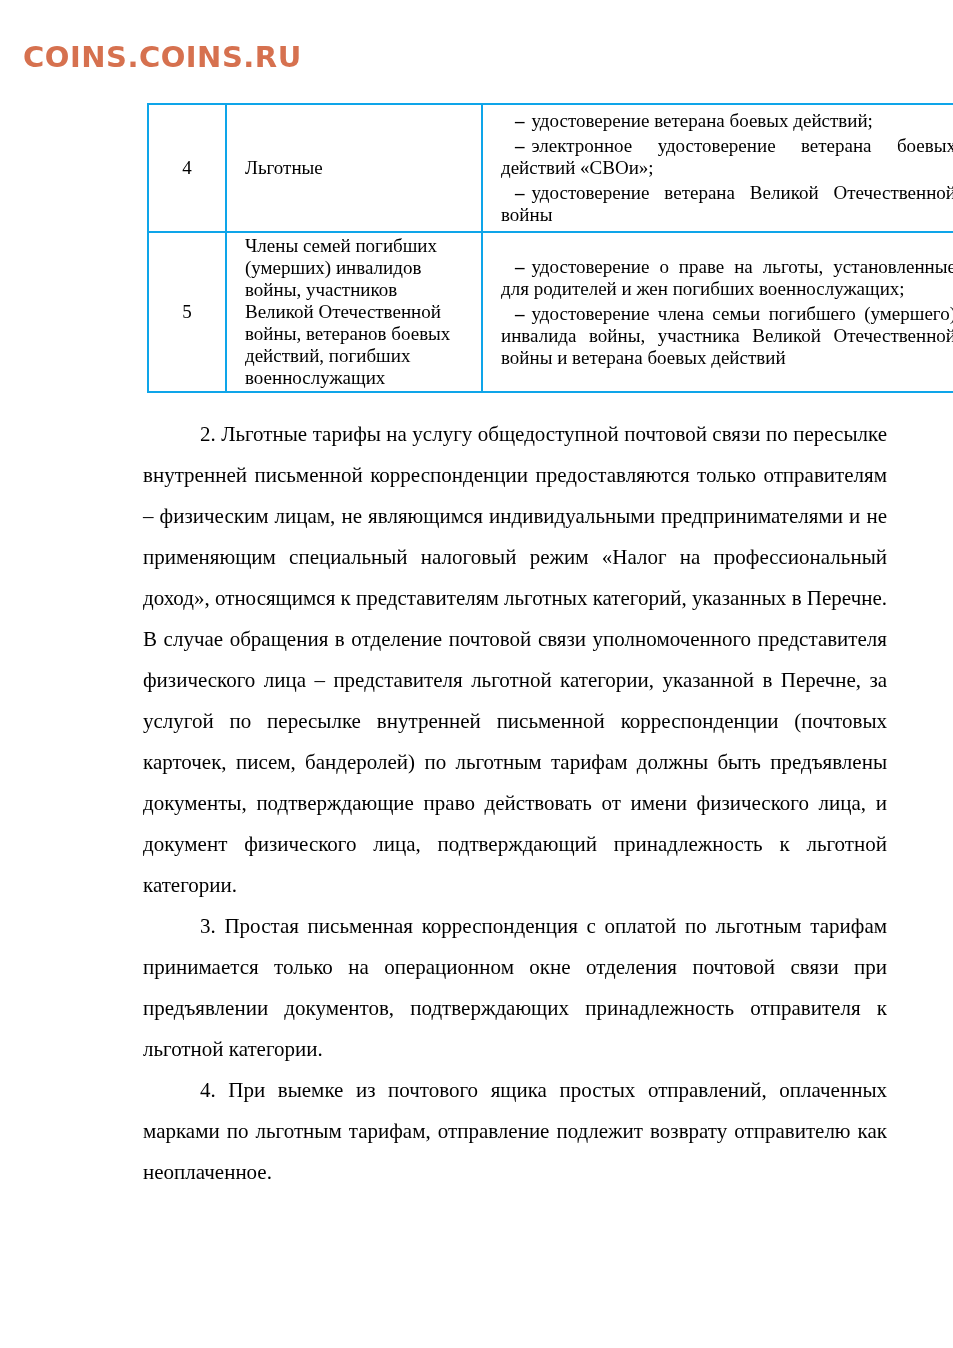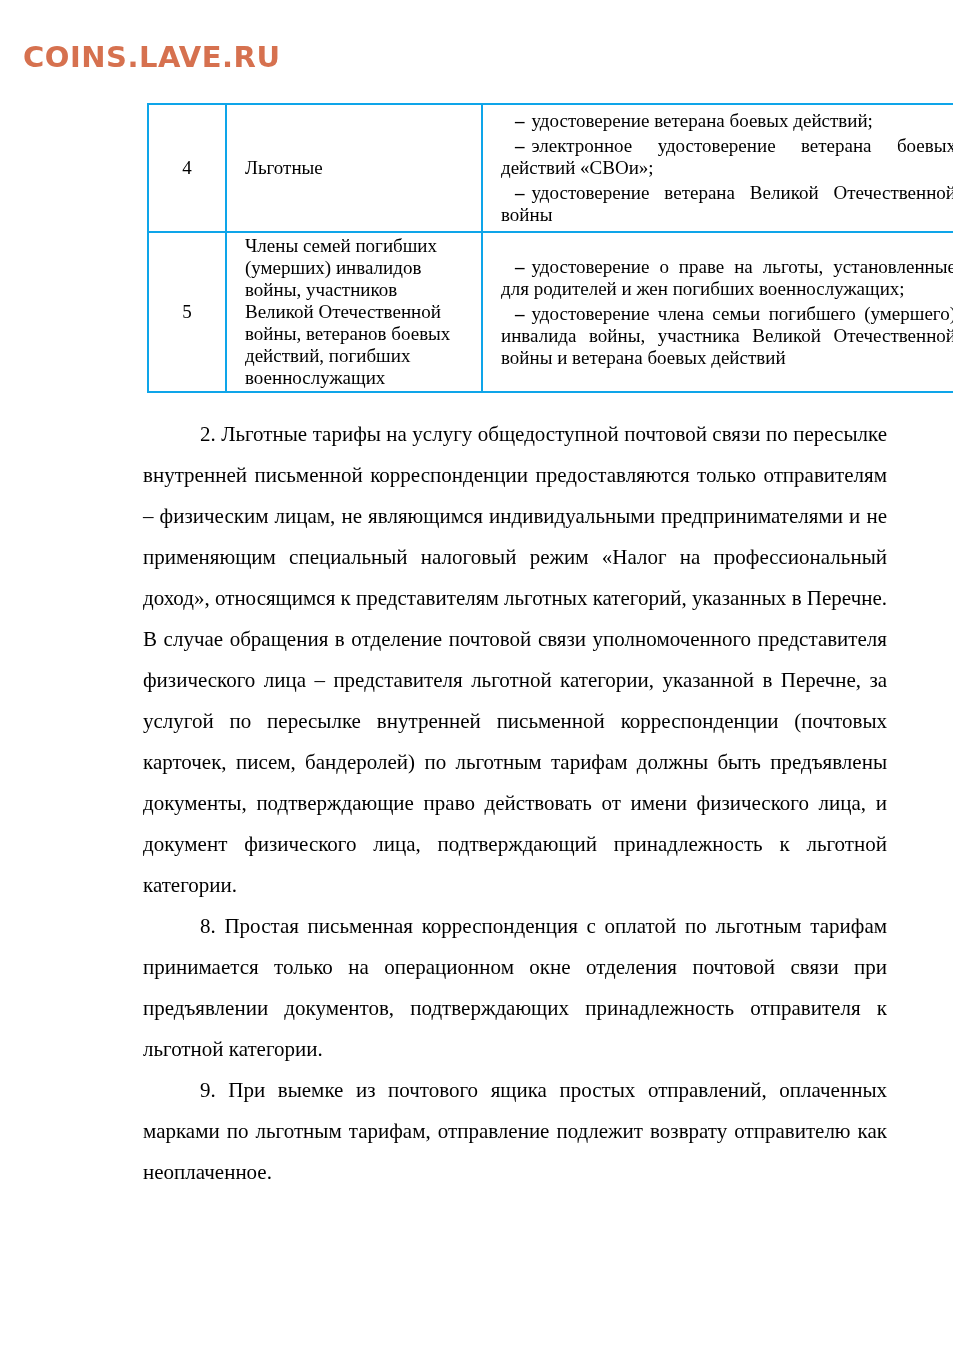--- a/index.html
+++ b/index.html
@@ -75,21 +75,21 @@
     font-size: 21px;
     line-height: 41px;
     text-align: justify;
     text-indent: 57px;
   }
 </style>
 </head>
 <body>
 
 <div class="page">
-  <div class="logo" style="color: rgb(214, 113, 79);">COINS.LAVE.RU</div>
+  <div class="logo" style="color: rgb(214, 113, 79);">COINS.COINS.RU</div>
 
   <div class="content">
     <table class="doc-table">
       <tbody>
           <tr>
             <td class="col-num">4</td>
             <td class="col-cat">Льготные</td>
             <td class="col-docs">
               <div class="doc-item"><span class="dash">–</span>удостоверение ветерана боевых действий;</div>
               <div class="doc-item"><span class="dash">–</span>электронное удостоверение ветерана боевых действий «СВОи»;</div>
@@ -102,17 +102,17 @@
             <td class="col-docs">
               <div class="doc-item"><span class="dash">–</span>удостоверение о праве на льготы, установленные для родителей и жен погибших военнослужащих;</div>
               <div class="doc-item"><span class="dash">–</span>удостоверение члена семьи погибшего (умершего) инвалида войны, участника Великой Отечественной войны и ветерана боевых действий</div>
             </td>
           </tr>
         </tbody>
     </table>
 
     <div class="paragraphs">
         <p class="body-par">2. Льготные тарифы на услугу общедоступной почтовой связи по пересылке внутренней письменной корреспонденции предоставляются только отправителям – физическим лицам, не являющимся индивидуальными предпринимателями и не применяющим специальный налоговый режим «Налог на профессиональный доход», относящимся к представителям льготных категорий, указанных в Перечне. В случае обращения в отделение почтовой связи уполномоченного представителя физического лица – представителя льготной категории, указанной в Перечне, за услугой по пересылке внутренней письменной корреспонденции (почтовых карточек, писем, бандеролей) по льготным тарифам должны быть предъявлены документы, подтверждающие право действовать от имени физического лица, и документ физического лица, подтверждающий принадлежность к льготной категории.</p>
-        <p class="body-par">8. Простая письменная корреспонденция с оплатой по льготным тарифам принимается только на операционном окне отделения почтовой связи при предъявлении документов, подтверждающих принадлежность отправителя к льготной категории.</p>
-        <p class="body-par">9. При выемке из почтового ящика простых отправлений, оплаченных марками по льготным тарифам, отправление подлежит возврату отправителю как неоплаченное.</p>
+        <p class="body-par">3. Простая письменная корреспонденция с оплатой по льготным тарифам принимается только на операционном окне отделения почтовой связи при предъявлении документов, подтверждающих принадлежность отправителя к льготной категории.</p>
+        <p class="body-par">4. При выемке из почтового ящика простых отправлений, оплаченных марками по льготным тарифам, отправление подлежит возврату отправителю как неоплаченное.</p>
       </div>
   </div>
 </div>
 
 </body></html>

